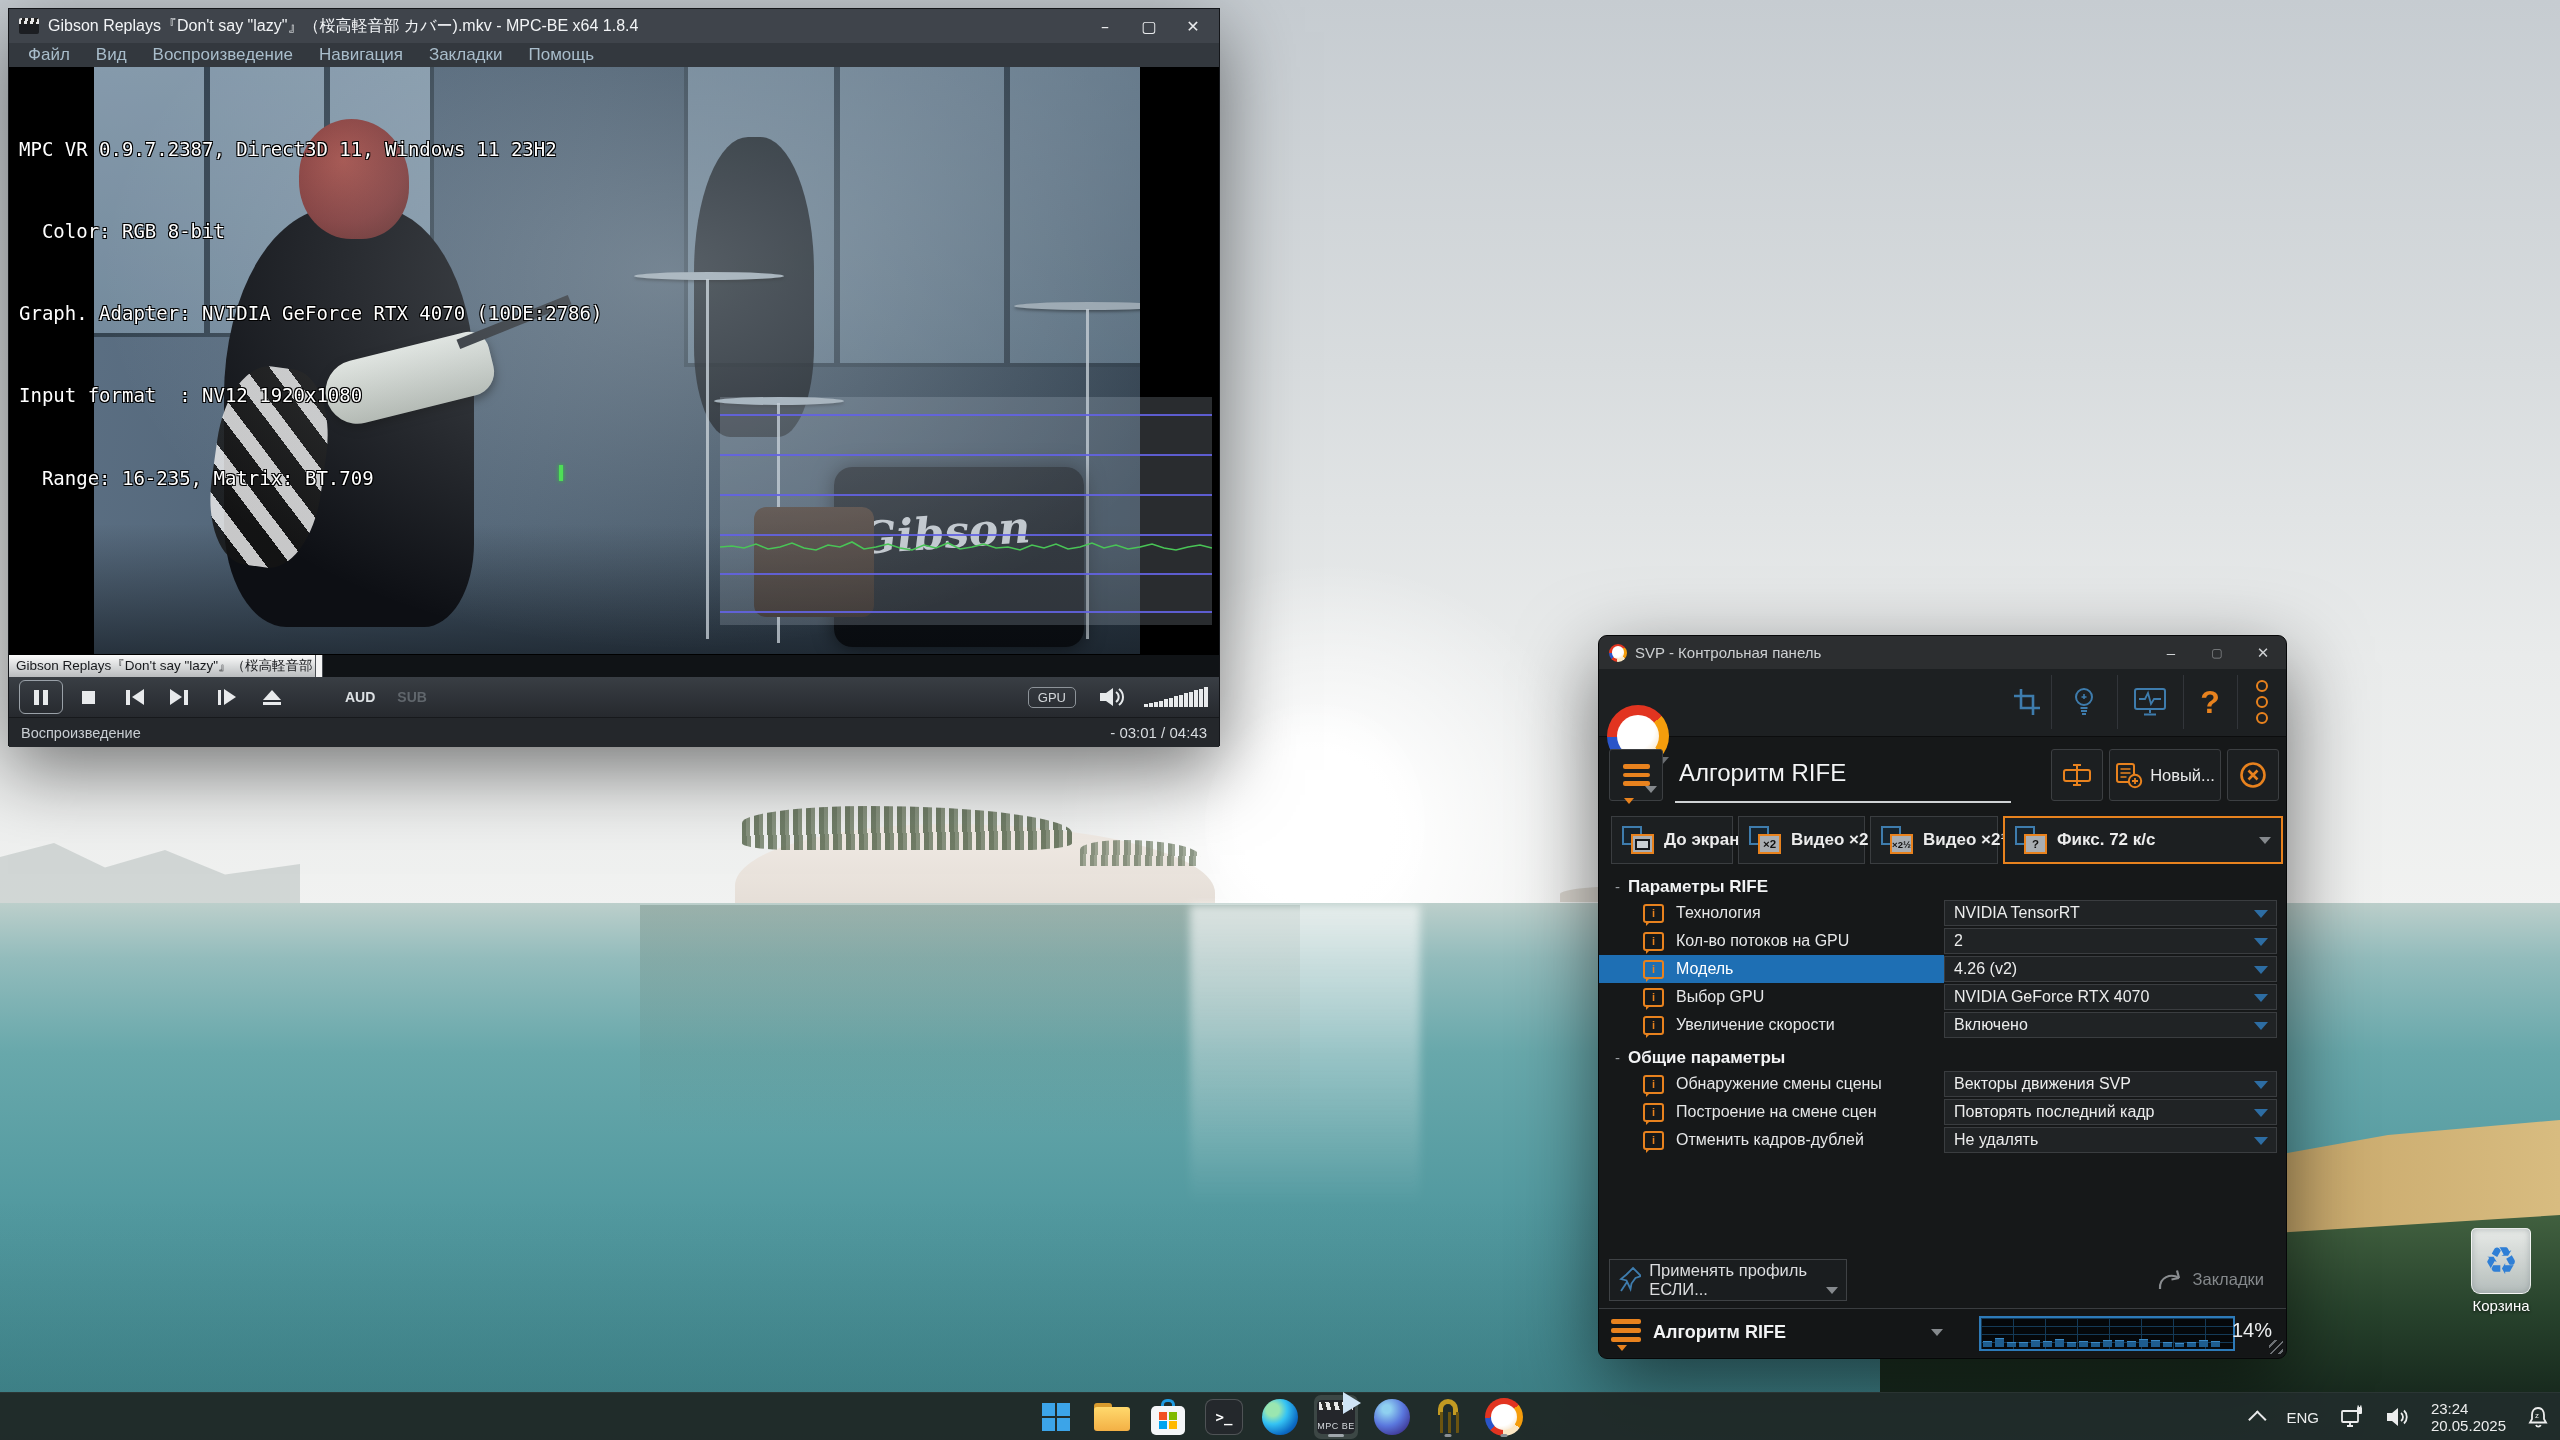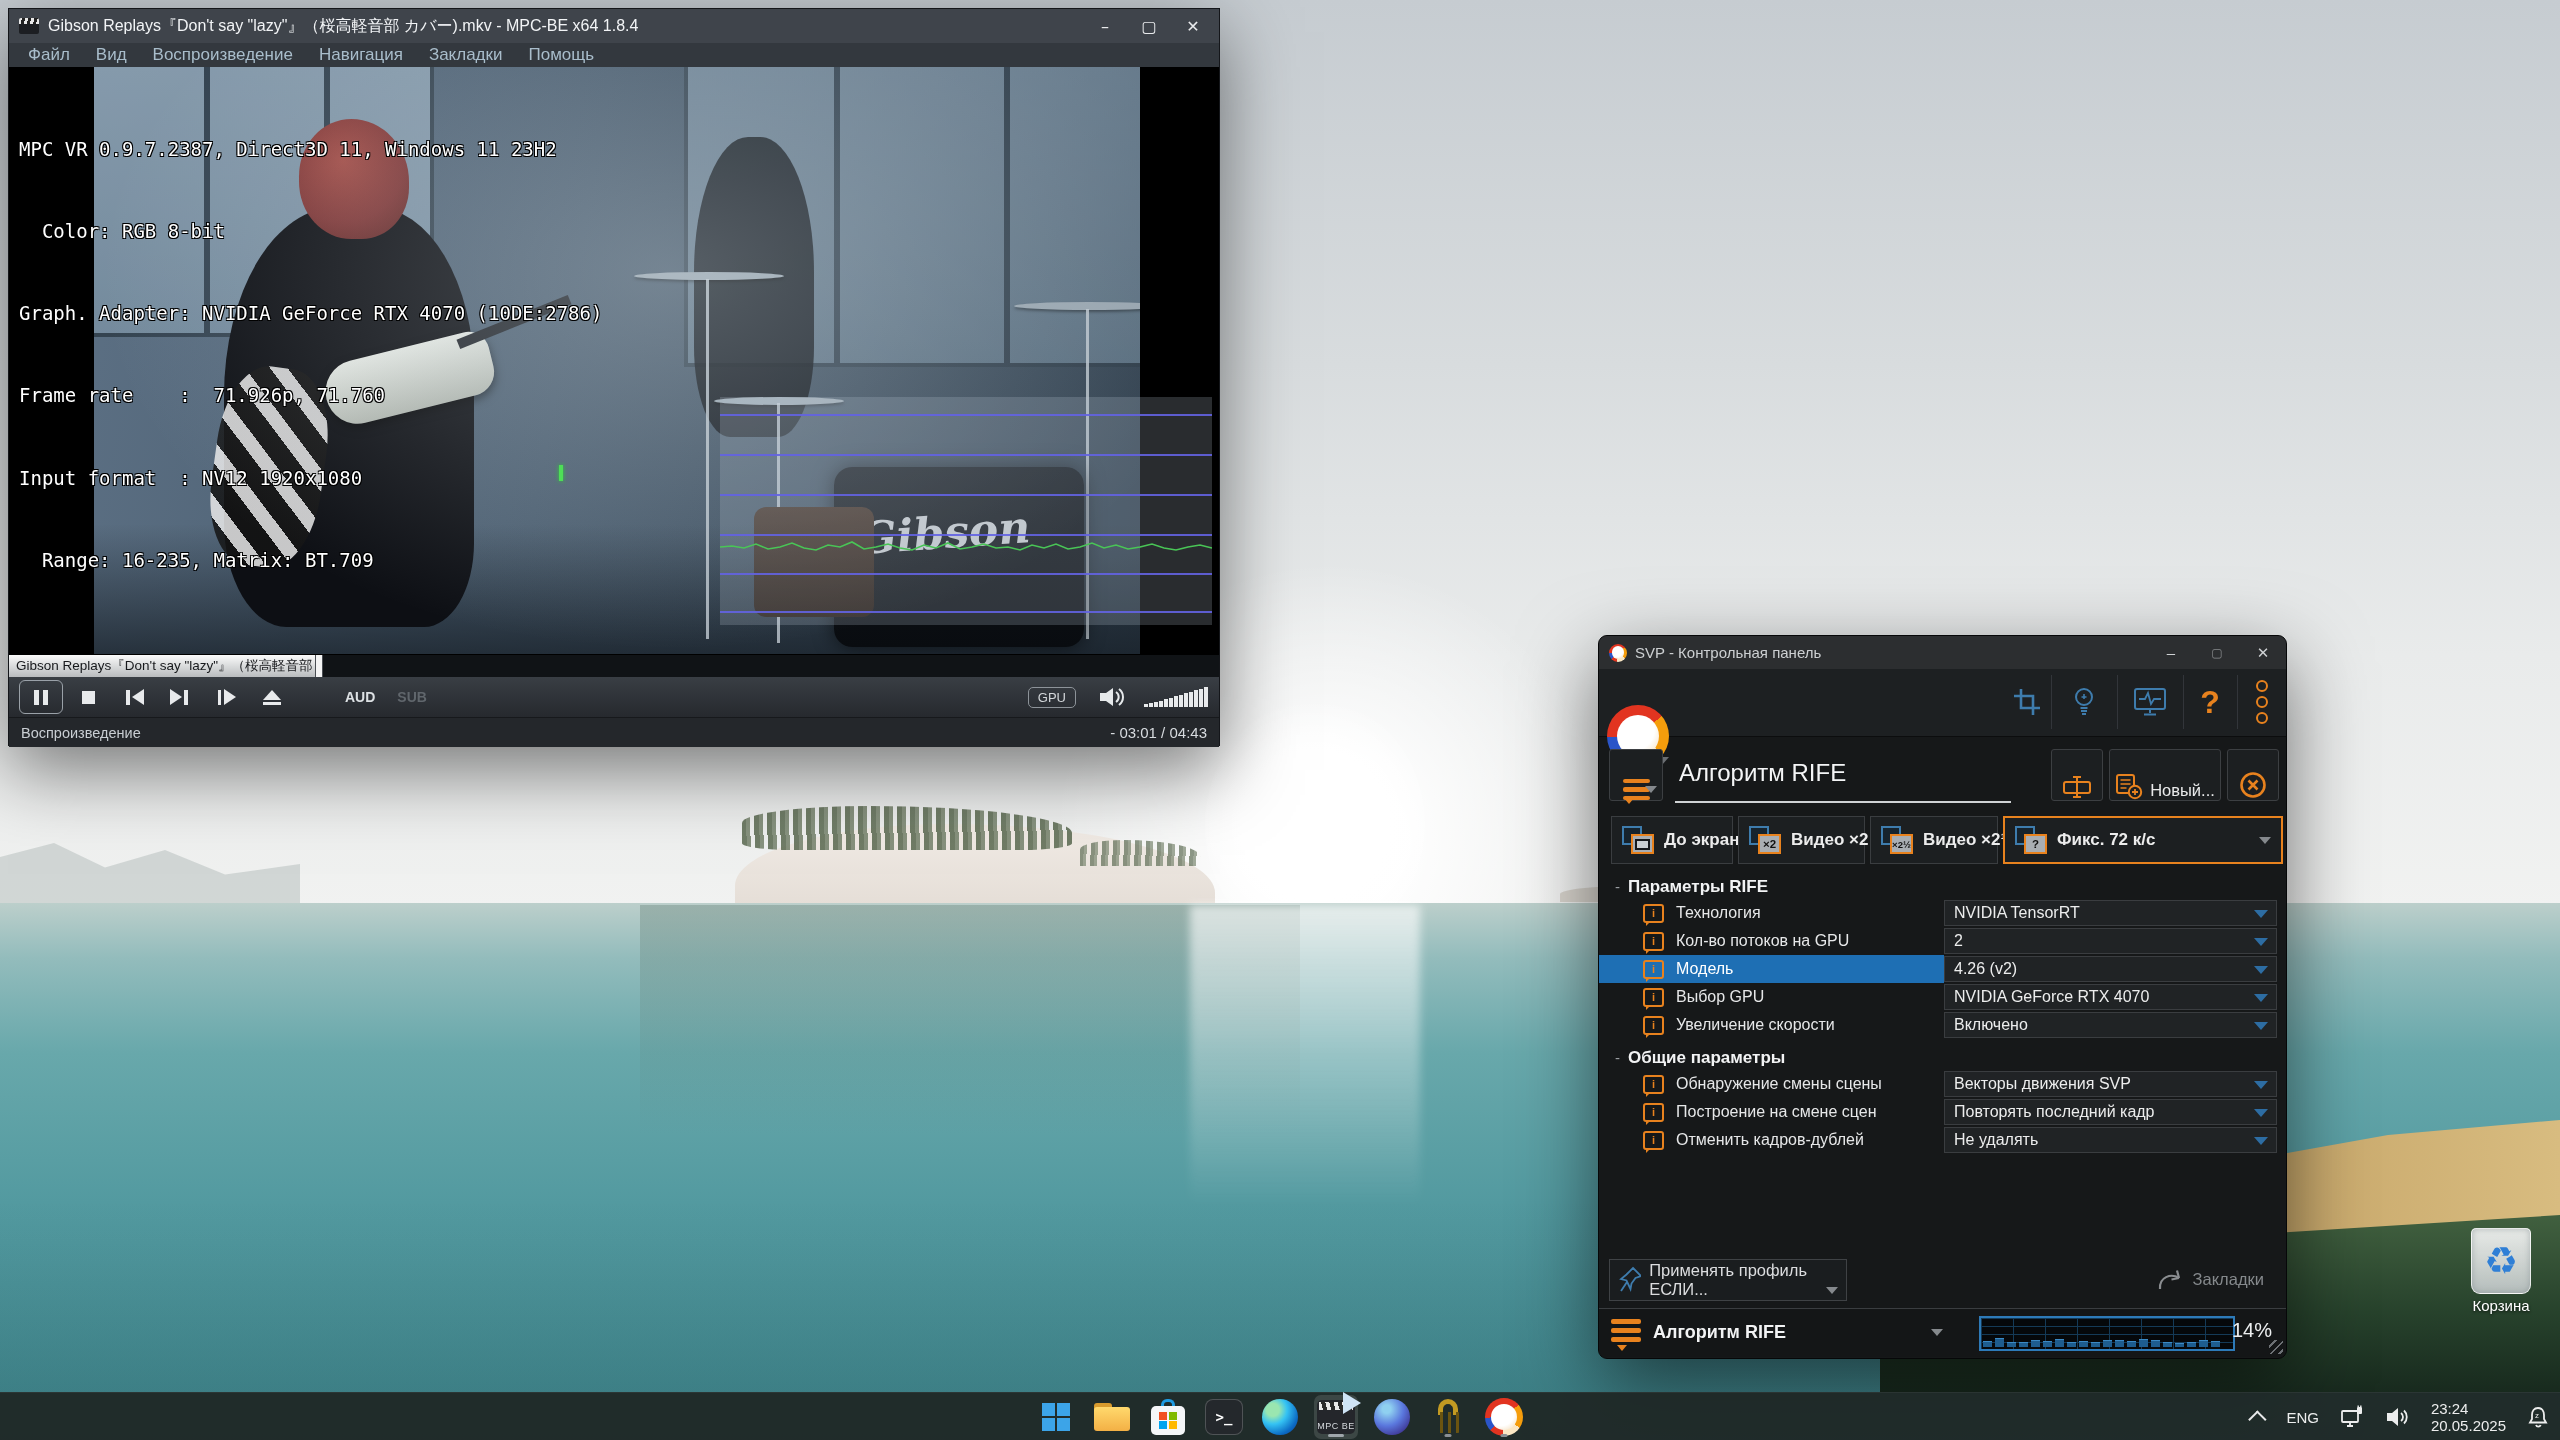--- a/index.html
+++ b/index.html
@@ -151,21 +151,21 @@
     display:flex;align-items:center;justify-content:center;gap:12px;}
   .svp-tab::after{content:"";position:absolute;left:0;bottom:-1px;width:100%;height:3px;background:#e8821e;}
   .tab-label{font-size:22px;color:#f2f3f4;}
   .hdr-btn{position:absolute;top:0;height:66px;display:flex;align-items:center;justify-content:center;}
   .hdr-sep{position:absolute;top:6px;height:54px;width:1px;background:#32353a;}
   .q-mark{font-size:32px;font-weight:bold;color:#e8821e;}
   .dots{display:flex;flex-direction:column;gap:4px;}
   .dots span{width:8px;height:8px;border:2.5px solid #e8821e;border-radius:50%;}
   .svp-profile-row{position:relative;height:76px;}
   .sq-btn{position:absolute;top:12px;height:50px;border:1px solid #3c3f42;background:#1c1f21;border-radius:3px;
-    display:flex;align-items:flex-end;justify-content:center;gap:7px;}
+    display:flex;align-items:center;justify-content:center;gap:7px;}
   .burger{display:flex;flex-direction:column;gap:4px;}
   .burger span{width:27px;height:4.5px;background:#e8821e;border-radius:2px;}
   .burger-caret{position:absolute;left:14px;top:48px;width:0;height:0;border-left:5px solid transparent;border-right:5px solid transparent;border-top:6px solid #e8821e;}
   .gray-caret{width:0;height:0;border-left:6px solid transparent;border-right:6px solid transparent;border-top:7px solid #85898d;}
   .profile-name{position:absolute;left:80px;top:22px;font-size:24px;color:#f4f5f6;}
   .profile-underline{position:absolute;left:76px;top:64px;width:336px;height:1.5px;background:#cfd2d4;}
   .newbtn-label{font-size:16.5px;color:#e9eaeb;}
   .svp-presets{position:absolute;display:flex;}
   .preset{box-sizing:border-box;height:48px;background:#1c1f21;border:1px solid #3a3d40;
     display:flex;align-items:center;gap:10px;padding-left:10px;margin-right:5px;}
@@ -344,21 +344,20 @@
         <div class="gline" style="top:214px"></div>
         <svg width="492" height="228" style="position:absolute;left:0;top:0">
           <polyline fill="none" stroke="#49c556" stroke-width="1.6" points="0,150 12,149 24,151 36,147 48,152 60,150 72,146 84,151 96,153 108,148 120,150 132,145 144,152 156,150 168,147 180,151 192,153 204,148 216,151 228,146 240,152 252,150 264,147 276,151 288,150 300,153 312,148 324,151 336,147 348,152 360,150 372,146 384,151 396,148 408,152 420,150 432,147 444,151 456,153 468,150 480,148 492,151"></polyline>
         </svg>
       </div>
       <div class="sync-tick"></div>
       <div class="osd">
         <div>MPC VR 0.9.7.2387, Direct3D 11, Windows 11 23H2</div>
         <div>  Color: RGB 8-bit</div>
         <div>Graph. Adapter: NVIDIA GeForce RTX 4070 (10DE:2786)</div>
-        <div>Frame rate    :  71.926p, 71.760</div>
         <div>Input format  : NV12 1920x1080</div>
         <div>  Range: 16-235, Matrix: BT.709</div>
         
         
         
         
         
         
         
         

